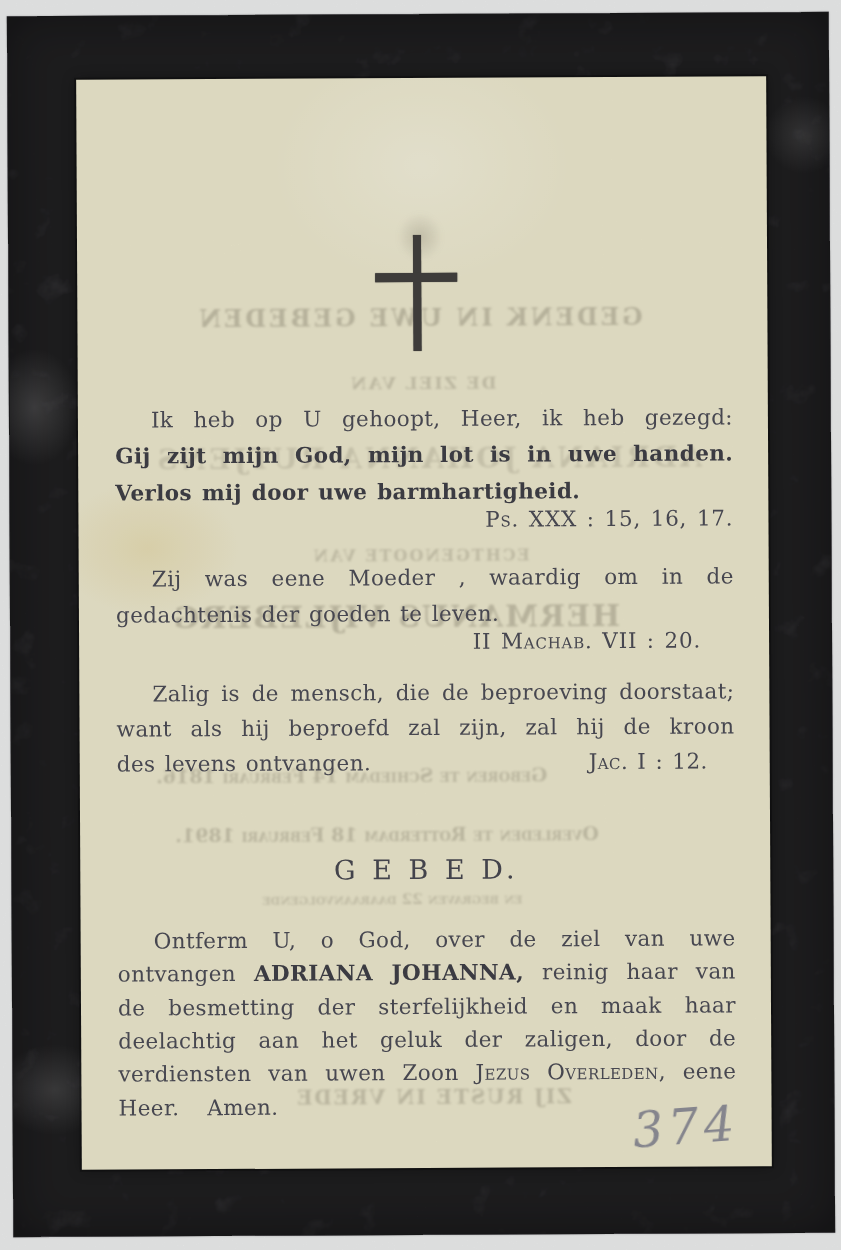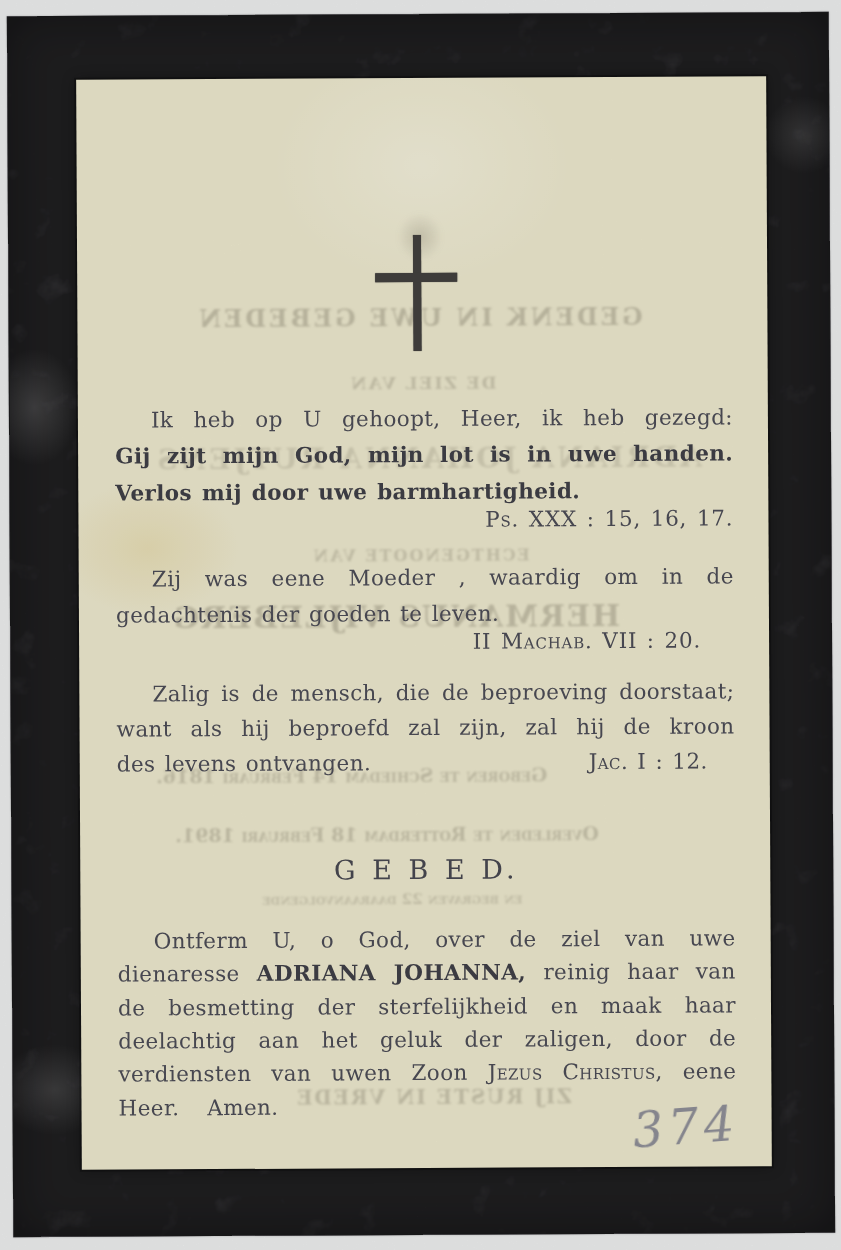--- a/index.html
+++ b/index.html
@@ -125,24 +125,24 @@
 
     <div class="tline just indent" style="top:601px">Zalig is de mensch, die de beproeving doorstaat;</div>
     <div class="tline just" style="top:636px">want als hij beproefd zal zijn, zal hij de kroon</div>
     <div class="tline splitline" style="top:671px;width:591px">
       <span>des levens ontvangen.</span>
       <span class="sc">Jac. I : 12.</span>
     </div>
 
     <div class="heading" style="top:776px">G E B E D.</div>
     <div class="tline just indent" style="top:848px">Ontferm U, o God, over de ziel van uwe</div>
-    <div class="tline just" style="top:881px"><span>dienaresse </span><span class="boldline">ADRIANA JOHANNA,</span><span> reinig haar van</span></div>
+    <div class="tline just" style="top:881px"><span>ontvangen </span><span class="boldline">ADRIANA JOHANNA,</span><span> reinig haar van</span></div>
     <div class="tline just" style="top:915px">de besmetting der sterfelijkheid en maak haar</div>
     <div class="tline just" style="top:948px">deelachtig aan het geluk der zaligen, door de</div>
-    <div class="tline just" style="top:981px"><span>verdiensten van uwen Zoon </span><span class="sc">Jezus Christus,</span><span> eene</span></div>
+    <div class="tline just" style="top:981px"><span>verdiensten van uwen Zoon </span><span class="sc">Jezus Overleden,</span><span> eene</span></div>
     <div class="tline prewrap" style="top:1015px">Heer.   Amen.</div>
 
     <div class="pencil">374</div>
   </div>
 </div>
 
 <svg width="0" height="0" style="position:absolute">
   <filter id="fineGrain" x="0" y="0" width="100%" height="100%">
     <feTurbulence type="fractalNoise" baseFrequency="0.9" numOctaves="2" stitchTiles="stitch" result="n"></feTurbulence>
     <feColorMatrix in="n" type="matrix" values="0 0 0 0 0  0 0 0 0 0  0 0 0 0 0  0.9 0.9 0.9 0 0"></feColorMatrix>

